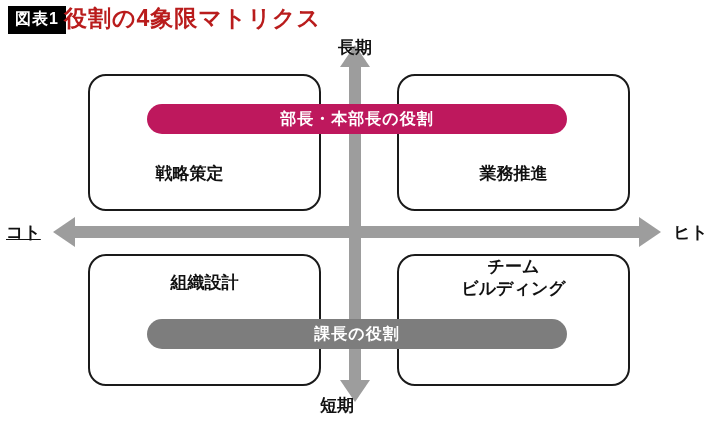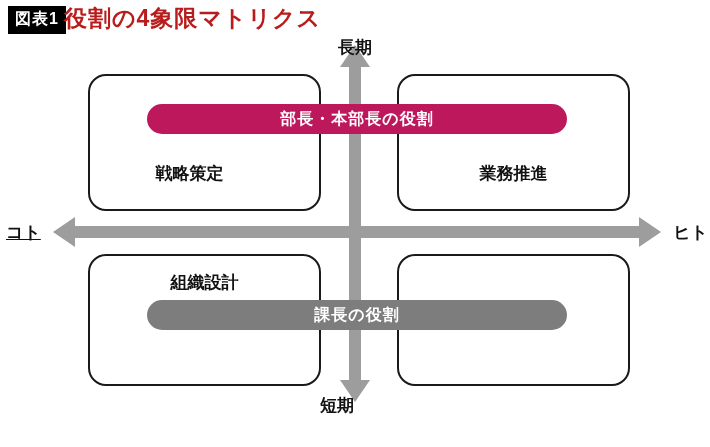--- a/index.html
+++ b/index.html
@@ -95,21 +95,21 @@
     border-radius: 16px;
     color: #ffffff;
     font-size: 16px;
     font-weight: bold;
     text-align: center;
     line-height: 30px;
     letter-spacing: 1px;
     z-index: 5;
   }
   .band-top    { top: 104px; background: #3b3b3b; }
-  .band-bottom { top: 300px; background: #7d7d7d; }
+  .band-bottom { top: 319px; background: #7d7d7d; }
 </style>
 </head>
 <body>
 
 <div class="canvas">
 
   <span class="fig-badge" style="background: rgb(0, 0, 0);">図表1</span>
   <span class="fig-title">役割の4象限マトリクス</span>
 
   <div class="shaft shaft-v" style="background: rgb(157, 157, 157);"></div>
@@ -125,17 +125,21 @@
   <div class="axis-label axis-right">ヒト</div>
 
   <div class="qbox qbox-tl"></div>
   <div class="qbox qbox-tr"></div>
   <div class="qbox qbox-bl"></div>
   <div class="qbox qbox-br"></div>
 
   <div class="qlabel qlabel-tl">戦略策定</div>
   <div class="qlabel qlabel-tr">業務推進</div>
   <div class="qlabel qlabel-bl">組織設計</div>
+  <div class="qlabel qlabel-br">
+    <div>チーム</div>
+    <div>ビルディング</div>
+  </div>
 
   <div class="band band-top" style="background: #be185d;">部長・本部長の役割</div>
   <div class="band band-bottom" style="background: rgb(125, 125, 125);">課長の役割</div>
 
 </div>
 
 </body></html>

